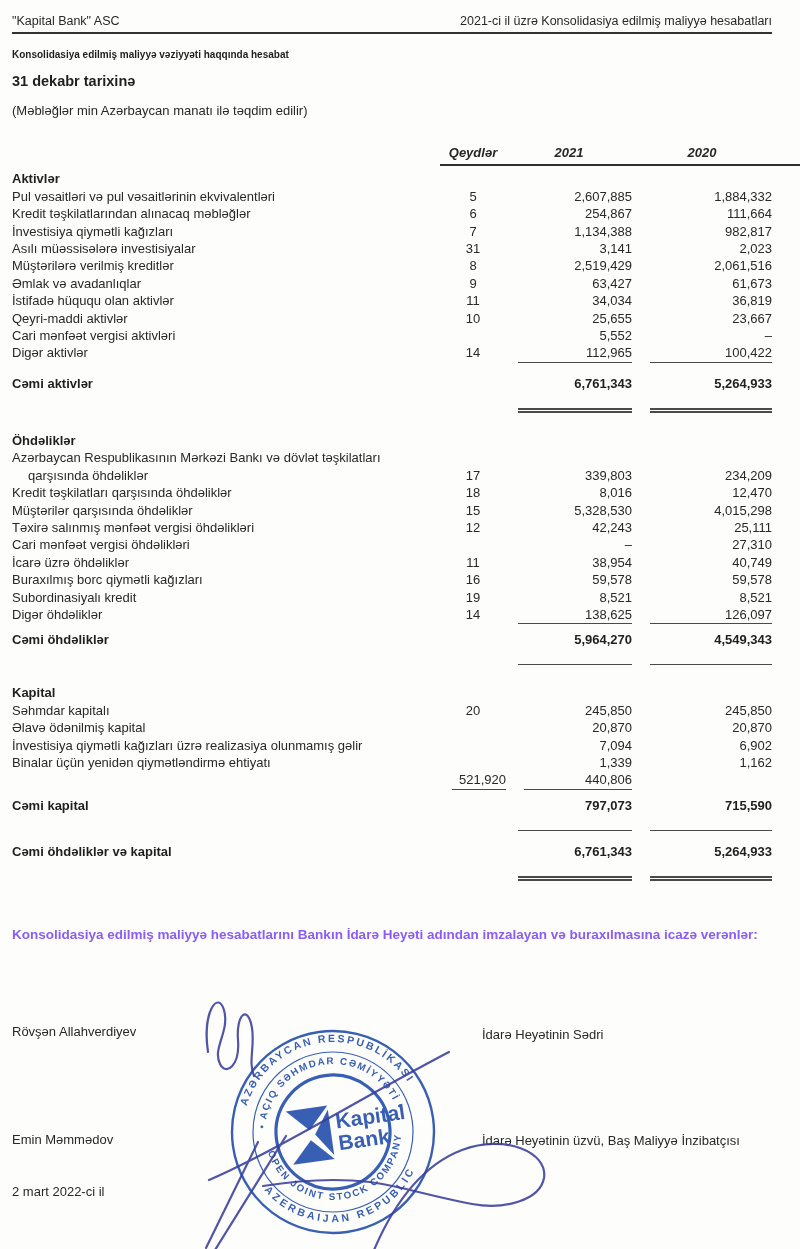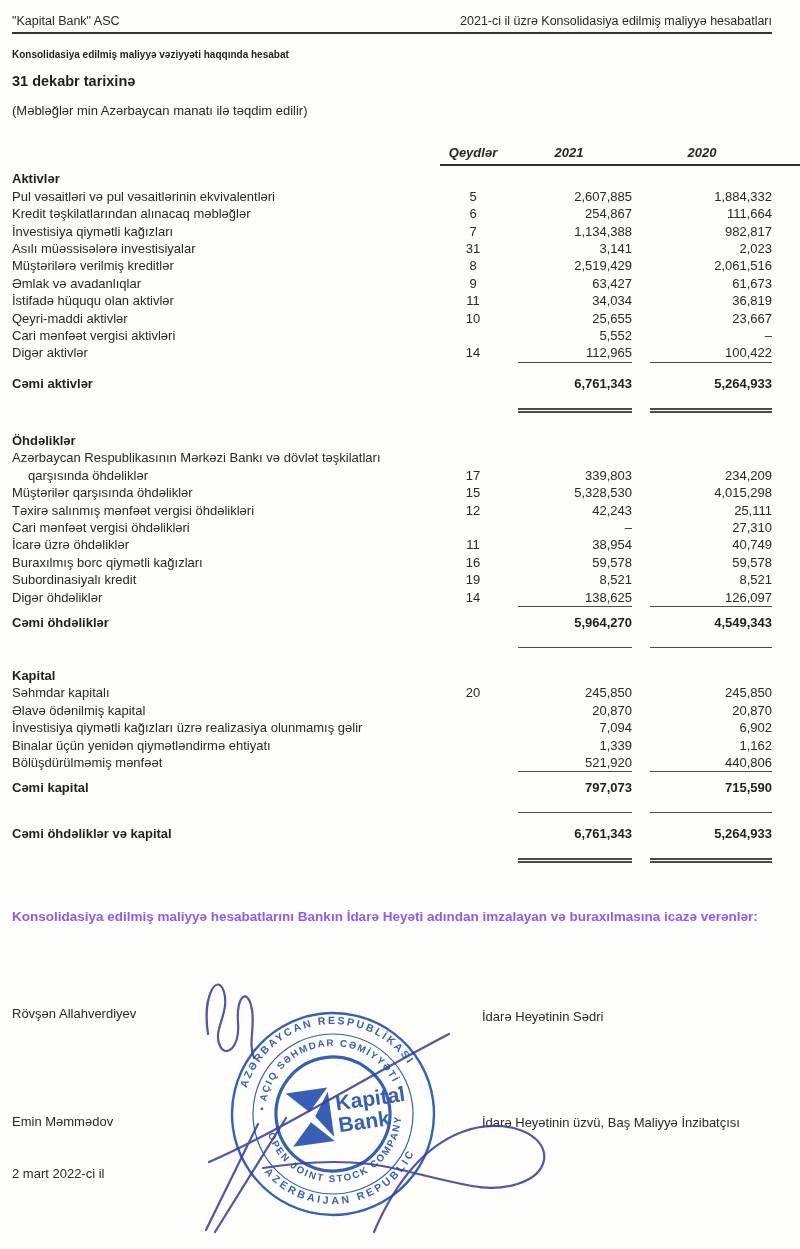--- a/index.html
+++ b/index.html
@@ -258,20 +258,33 @@
           <div class="c-note">17</div>
           <div class="c-num">
             <span class="num">339,803</span>
           </div>
           <div class="c-num c-num2">
             <span class="num">234,209</span>
           </div>
         </div>
         <div class="trow row-item">
           <div class="c-label">
+            <span>Kredit təşkilatları qarşısında öhdəliklər</span>
+            <span class="label2"></span>
+          </div>
+          <div class="c-note">18</div>
+          <div class="c-num">
+            <span class="num">8,016</span>
+          </div>
+          <div class="c-num c-num2">
+            <span class="num">12,470</span>
+          </div>
+        </div>
+        <div class="trow row-item">
+          <div class="c-label">
             <span>Müştərilər qarşısında öhdəliklər</span>
             <span class="label2"></span>
           </div>
           <div class="c-note">15</div>
           <div class="c-num">
             <span class="num">5,328,530</span>
           </div>
           <div class="c-num c-num2">
             <span class="num">4,015,298</span>
           </div>
@@ -426,24 +439,20 @@
           </div>
           <div class="c-note"></div>
           <div class="c-num">
             <span class="num">1,339</span>
           </div>
           <div class="c-num c-num2">
             <span class="num">1,162</span>
           </div>
         </div>
         <div class="trow row-item row-underline">
-          <div class="c-label">
-            <span>Bölüşdürülməmiş mənfəət</span>
-            <span class="label2"></span>
-          </div>
           <div class="c-note"></div>
           <div class="c-num">
             <span class="num">521,920</span>
           </div>
           <div class="c-num c-num2">
             <span class="num">440,806</span>
           </div>
         </div>
         <div class="trow row-total">
           <div class="c-label">

